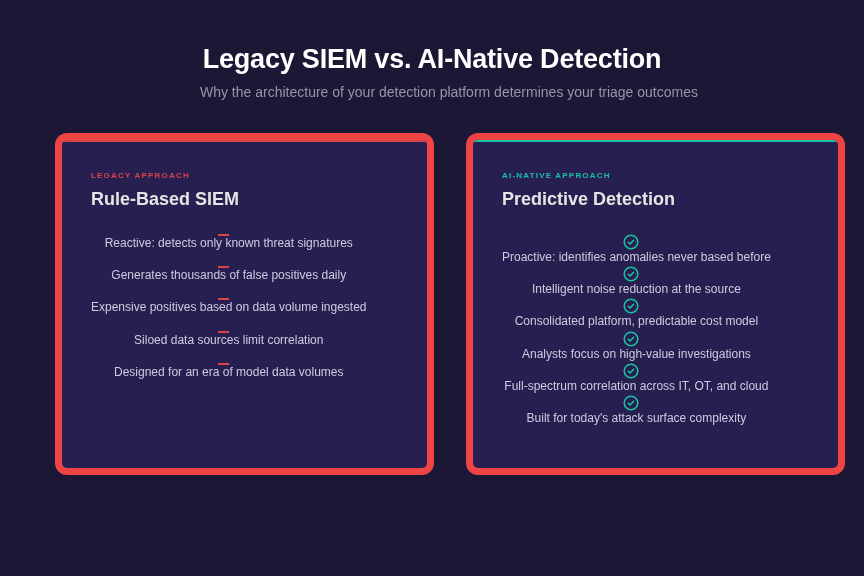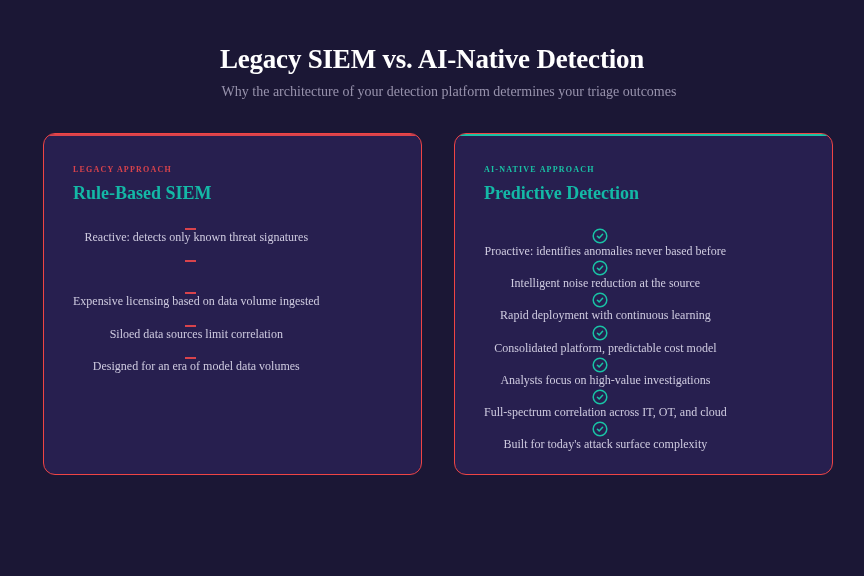--- a/index.html
+++ b/index.html
@@ -2,53 +2,54 @@
 <html><head>
   <meta charset="utf-8">
   <style>
     * { box-sizing: border-box; margin: 0; padding: 0; }
     html, body {
       width: 864px; height: 576px;
       background: #1b1735;
       font-family: "Liberation Sans", sans-serif;
       overflow: hidden;
     }
-    .page { position: relative; width: 864px; height: 576px; font-family: Liberation Serif, serif; }
+    .page { position: relative; width: 864px; height: 576px; }
     .title {
       position: absolute; top: 44px; left: 0; width: 864px;
       text-align: center; color: #ffffff;
       font-size: 27px; font-weight: bold; letter-spacing: -0.2px;
     }
     .subtitle {
       position: absolute; top: 84px; left: 0; width: 864px;
       text-align: center; color: #9893ad;
       font-size: 14px;
       margin-left: 17px;
     }
     .card {
       position: absolute; top: 133px; width: 379px; height: 342px;
       background: #271f4f;
       border-radius: 12px;
-      border: 1px solid #ef4444;
+      border: 7px solid #ef4444;
       overflow: hidden;
+      margin-left: 12px;
     }
     .card::before {
       content: ""; position: absolute; top: 0; left: 0; right: 0; height: 2px;
       background: var(--accent);
     }
     .card.legacy { left: 43px; --accent: #d9434c; }
     .card.ai { left: 454px; --accent: #19c2a5; }
     .eyebrow {
       position: absolute; top: 31px; left: 29px;
       font-size: 8px; font-weight: bold; letter-spacing: 1.2px;
       color: var(--accent);
     }
     .card-title {
       position: absolute; top: 49px; left: 29px;
-      font-size: 18px; font-weight: bold; color: #14b8a6;
+      font-size: 18px; font-weight: bold; color: #e5e5e5;
     }
     .items { position: absolute; top: 94px; left: 29px; list-style: none; }
     .item {
       display: flex; align-items: center;
       height: 32.2px;
       color: #cfcbe0; font-size: 12px; flex-direction: column;
     }
     .dash {
       width: 11px; height: 2px; background: #d9434c;
       margin-right: 11px; flex-shrink: 0;
@@ -68,24 +69,25 @@
   <div class="card legacy">
     <div class="eyebrow">LEGACY APPROACH</div>
     <h2 class="card-title">Rule-Based SIEM</h2>
     <ul class="items">
       <li class="item">
           <span class="dash"></span>
           <span>Reactive: detects only known threat signatures</span>
         </li>
       <li class="item">
           <span class="dash"></span>
+          <span>Generates thousands of false positives daily</span>
         </li>
       <li class="item">
           <span class="dash"></span>
-          <span>Expensive licensing based on data volume ingested</span>
+          <span>Expensive positives based on data volume ingested</span>
         </li>
       <li class="item">
           <span class="dash"></span>
           <span>Siloed data sources limit correlation</span>
         </li>
       <li class="item">
           <span class="dash"></span>
           <span>Designed for an era of model data volumes</span>
         </li>
     </ul>
@@ -105,29 +107,20 @@
           <span>Proactive: identifies anomalies never based before</span>
         </li>
       <li class="item">
           <span class="check">
             <svg width="16" height="16" viewBox="0 0 16 16">
               <circle cx="8" cy="8" r="6.8" fill="none" stroke="#19c2a5" stroke-width="1.5"></circle>
               <path d="M5.4 8.2 L7.2 9.9 L10.6 6.3" fill="none" stroke="#19c2a5" stroke-width="1.5" stroke-linecap="round" stroke-linejoin="round"></path>
             </svg>
           </span>
           <span>Intelligent noise reduction at the source</span>
-        </li>
-      <li class="item">
-          <span class="check">
-            <svg width="16" height="16" viewBox="0 0 16 16">
-              <circle cx="8" cy="8" r="6.8" fill="none" stroke="#19c2a5" stroke-width="1.5"></circle>
-              <path d="M5.4 8.2 L7.2 9.9 L10.6 6.3" fill="none" stroke="#19c2a5" stroke-width="1.5" stroke-linecap="round" stroke-linejoin="round"></path>
-            </svg>
-          </span>
-          <span>Rapid deployment with continuous learning</span>
         </li>
       <li class="item">
           <span class="check">
             <svg width="16" height="16" viewBox="0 0 16 16">
               <circle cx="8" cy="8" r="6.8" fill="none" stroke="#19c2a5" stroke-width="1.5"></circle>
               <path d="M5.4 8.2 L7.2 9.9 L10.6 6.3" fill="none" stroke="#19c2a5" stroke-width="1.5" stroke-linecap="round" stroke-linejoin="round"></path>
             </svg>
           </span>
           <span>Consolidated platform, predictable cost model</span>
         </li>

